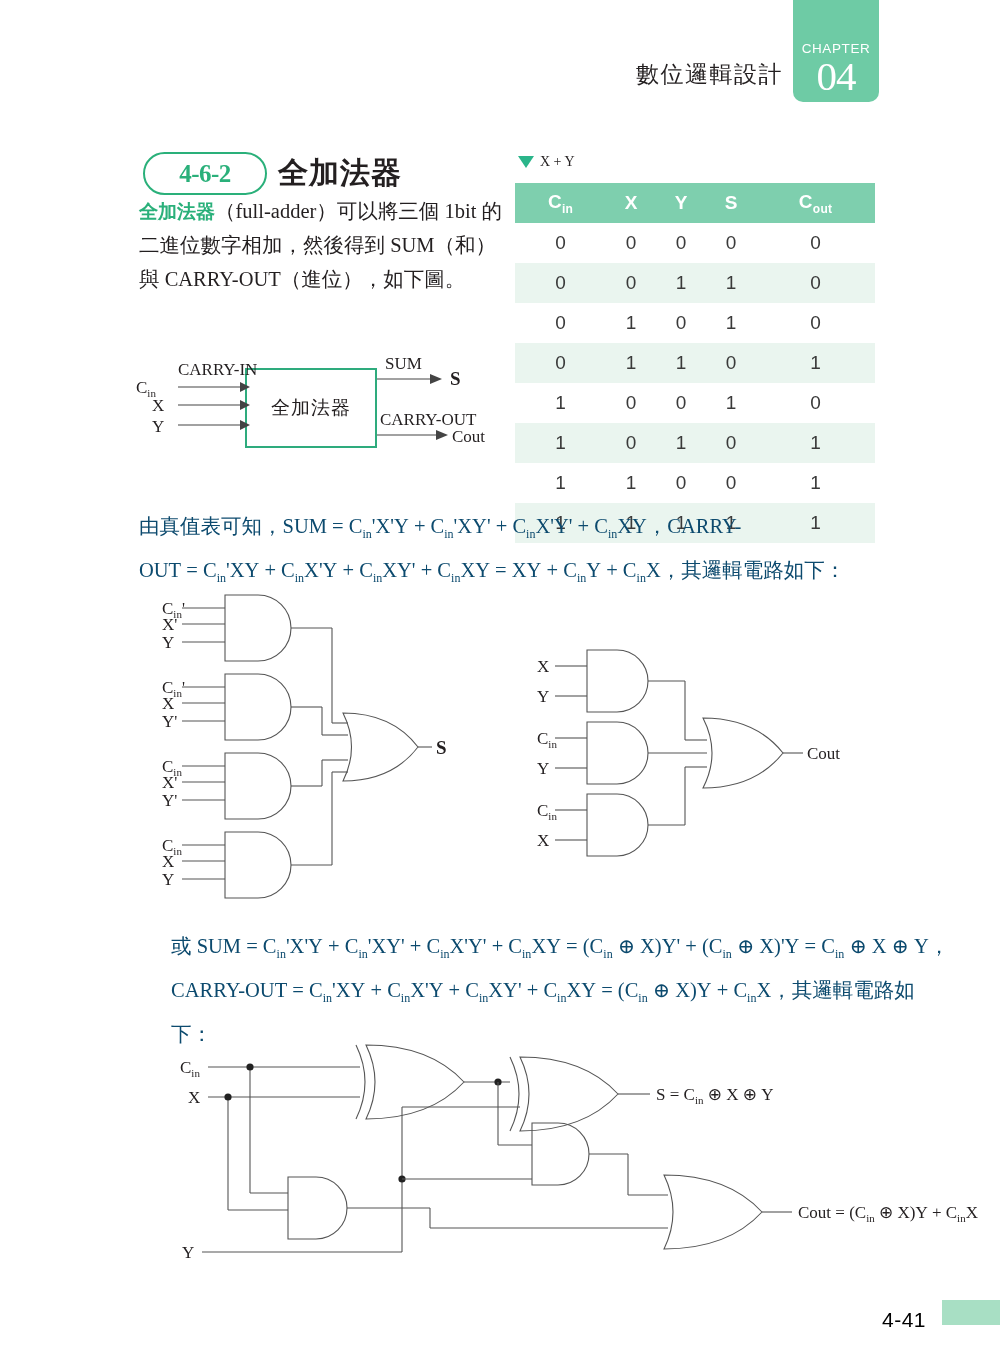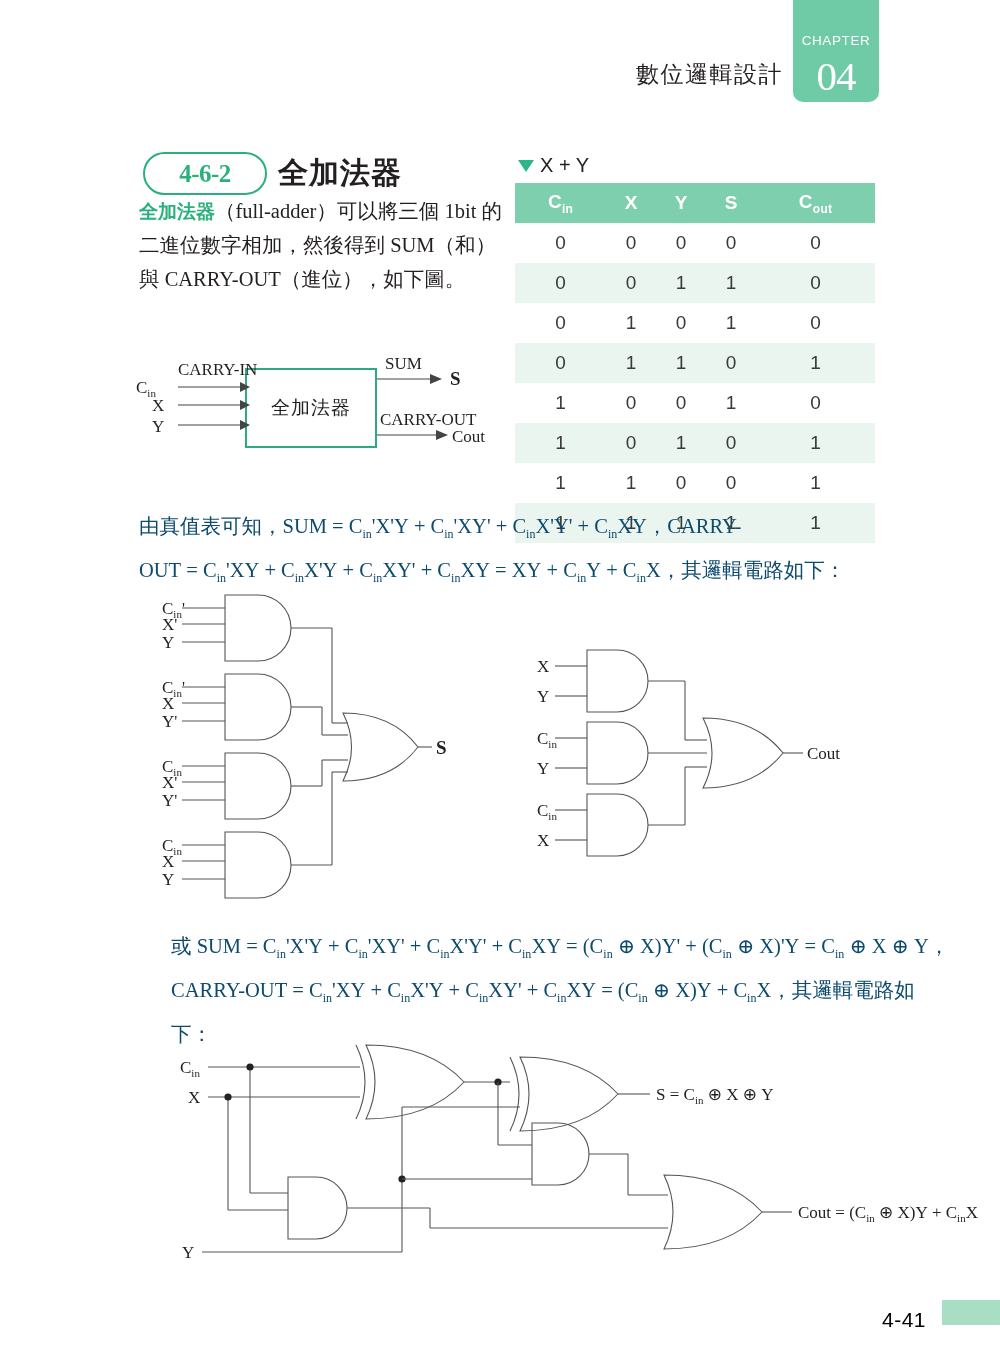--- a/index.html
+++ b/index.html
@@ -31,21 +31,21 @@
     justify-content: flex-end;
     padding-bottom: 6px;
     box-sizing: border-box;
     color: #ffffff;
   }
   .chapter-word {
     font-family: "Liberation Sans", sans-serif;
     font-size: 13.5px;
     letter-spacing: 0.6px;
     line-height: 1;
-    margin-bottom: 10px;
+    margin-bottom: 2px;
   }
   .chapter-num {
     font-family: Liberation Serif, serif;
     font-size: 41px;
     font-weight: 400;
     line-height: 0.95;
     letter-spacing: -1px;
   }
   .header-title {
     position: absolute;
@@ -99,22 +99,22 @@
     line-height: 34px;
     color: #231f20;
   }
   .intro .kw { color: #2ab07a; font-weight: 700; font-family: "DejaVu Sans", sans-serif; font-size: 19px;}
 
   
   .tbl-caption {
     position: absolute;
     top: 154px;
     left: 518px;
-    font-family: Liberation Sans, sans-serif;
-    font-size: 20px;
+    font-family: Liberation Serif, serif;
+    font-size: 14px;
     color: #231f20;
     display: flex;
     align-items: center;
     gap: 6px;
   }
   .tri {
     width: 0; height: 0;
     border-left: 8px solid transparent;
     border-right: 8px solid transparent;
     border-top: 12px solid #2bb58a;

